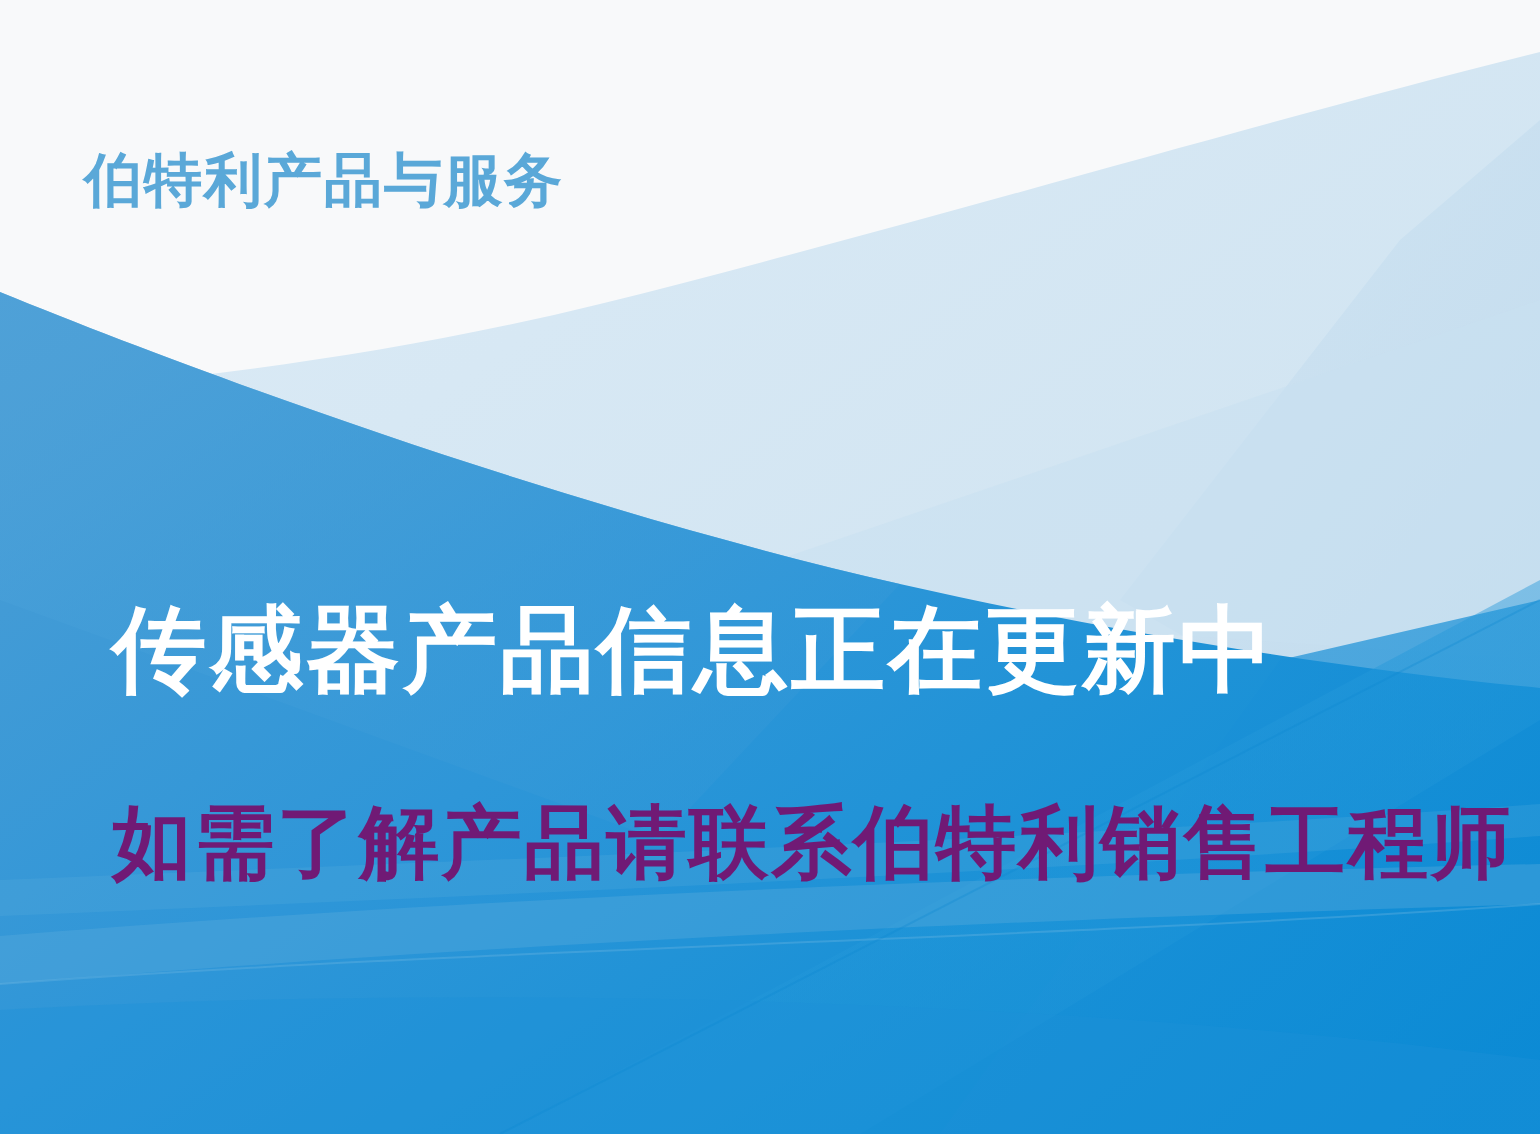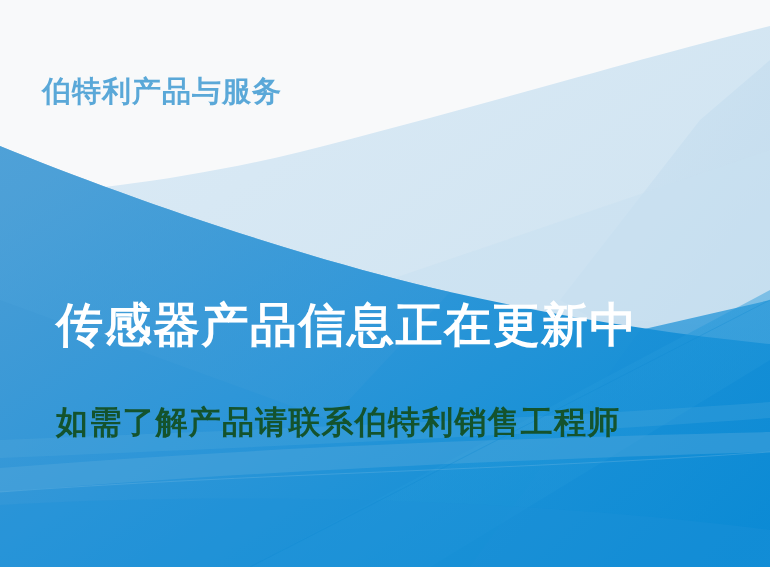--- a/index.html
+++ b/index.html
@@ -59,25 +59,25 @@
     line-height: 58px;
     font-weight: bold;
     letter-spacing: 1.5px;
     color: #ffffff;
     white-space: nowrap;
   }
 
   .subheadline {
     margin: 0;
     padding: 48px 0 0 56px;
-    font-size: 32px;
+    font-size: 40px;
     line-height: 40px;
     font-weight: bold;
     letter-spacing: 1.2px;
-    color: #14532d;
+    color: #701a75;
     white-space: nowrap;
   }
 </style>
 </head>
 <body>
 
 <div class="banner">
 
   <svg class="bg-art" viewBox="0 0 770 567" preserveAspectRatio="none">
     <defs>

